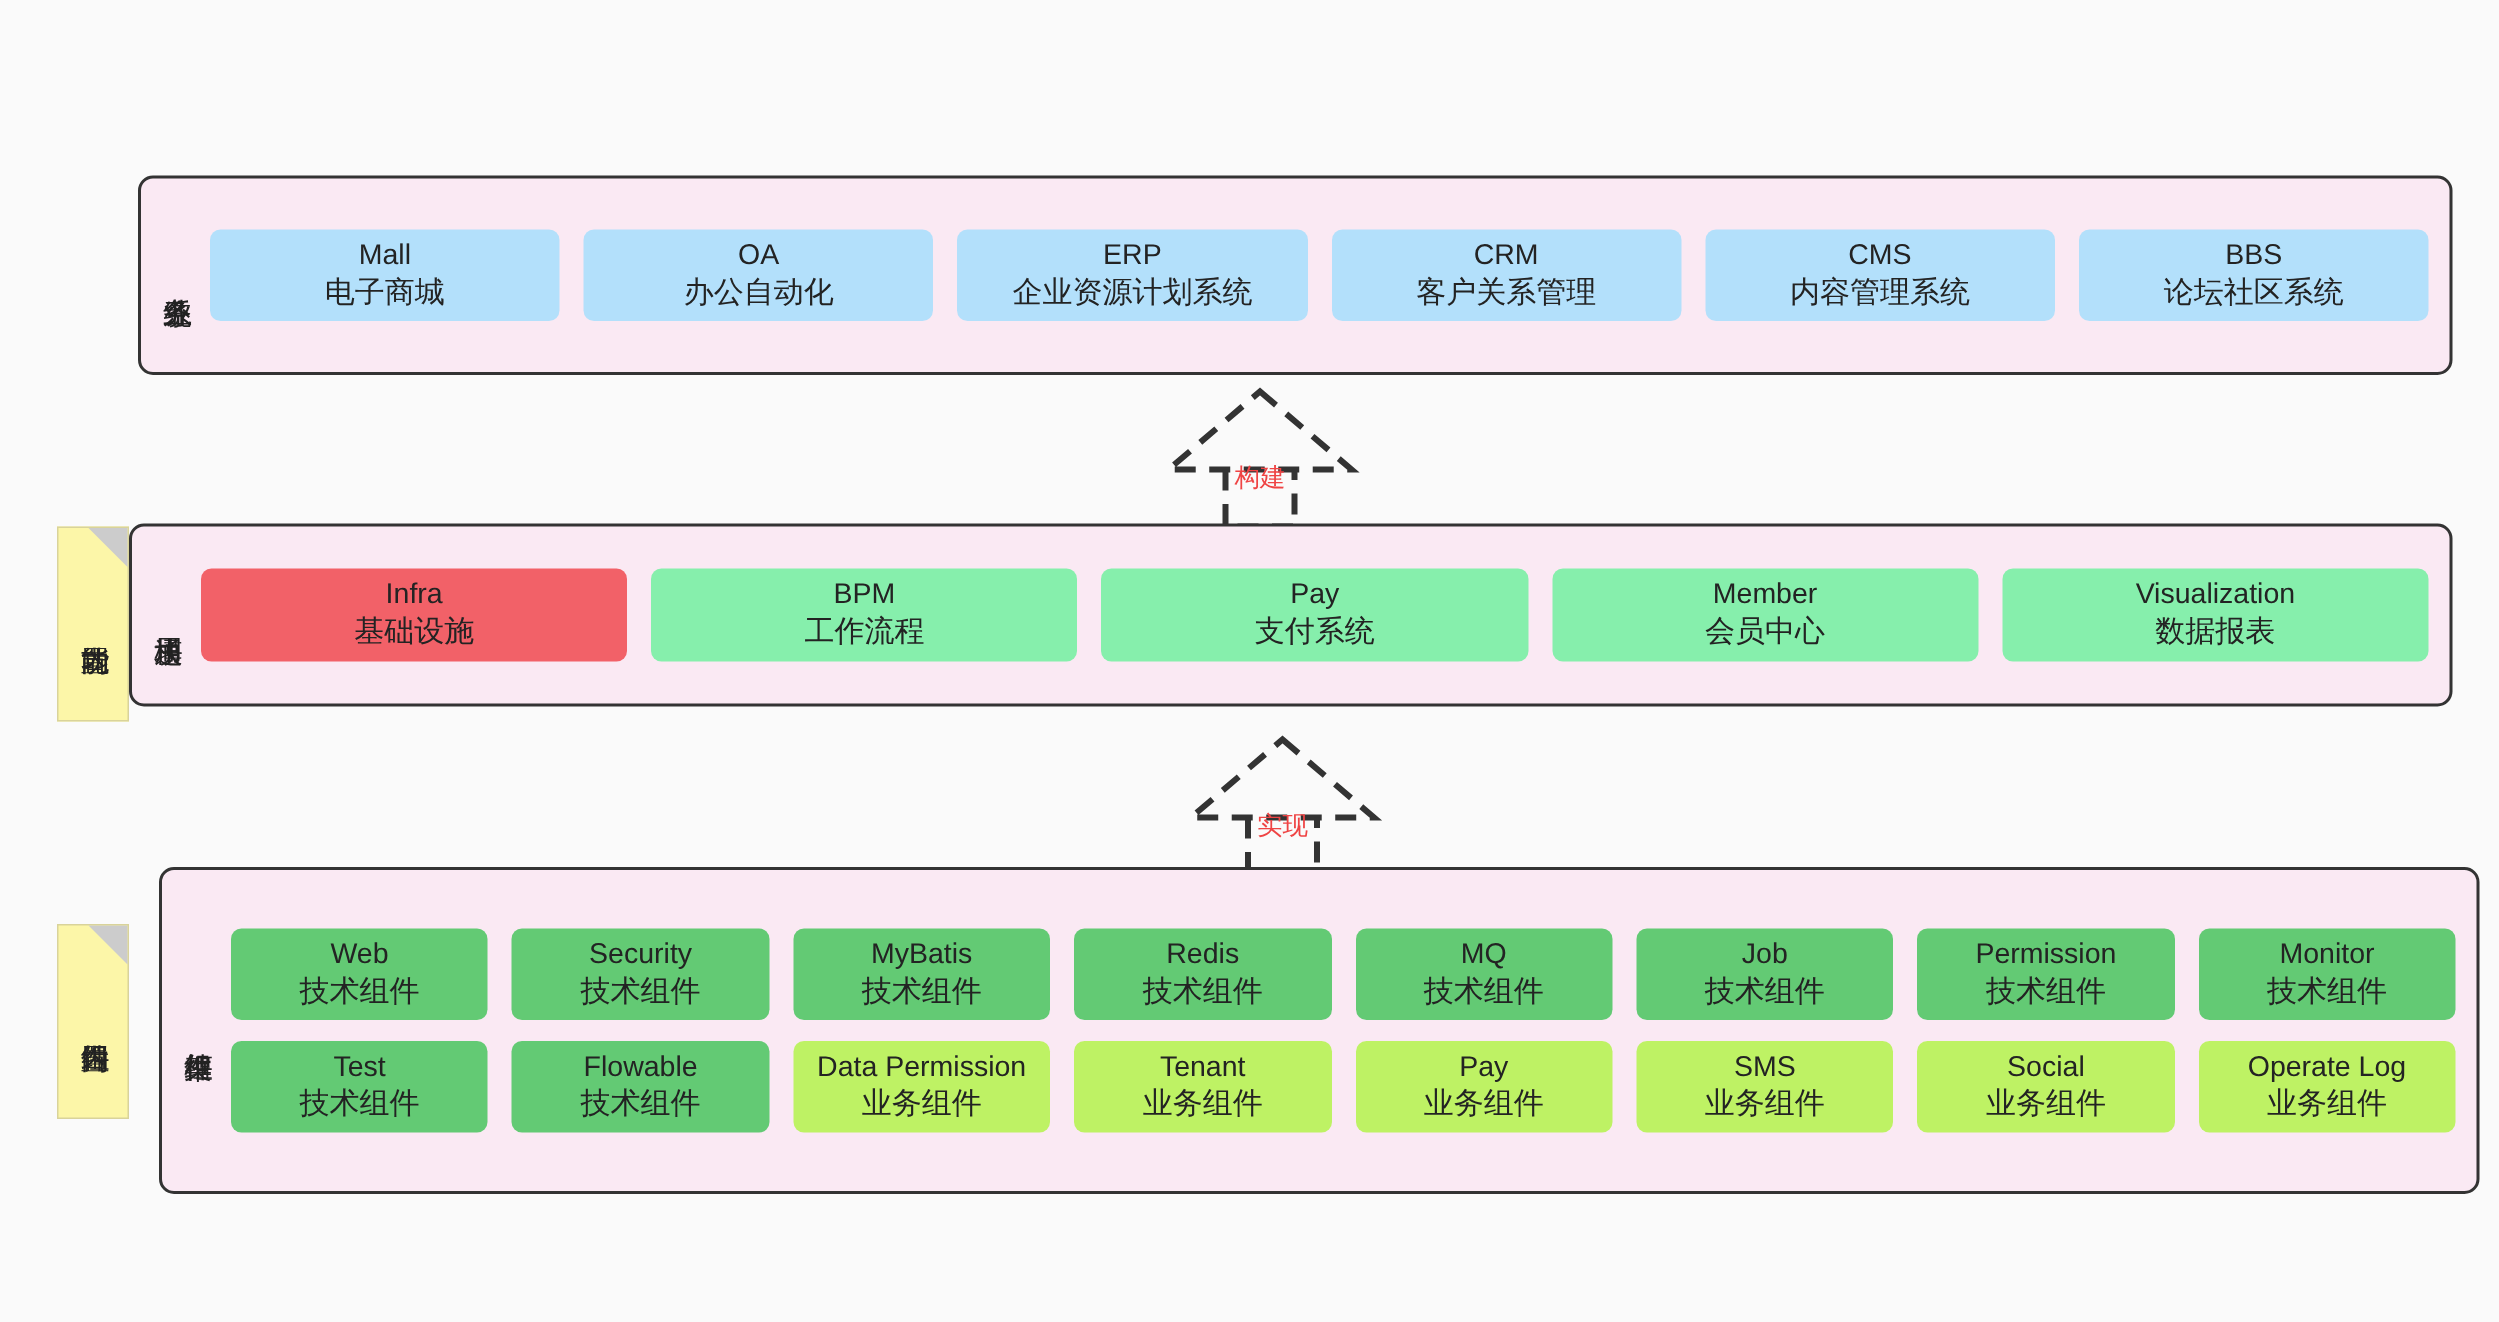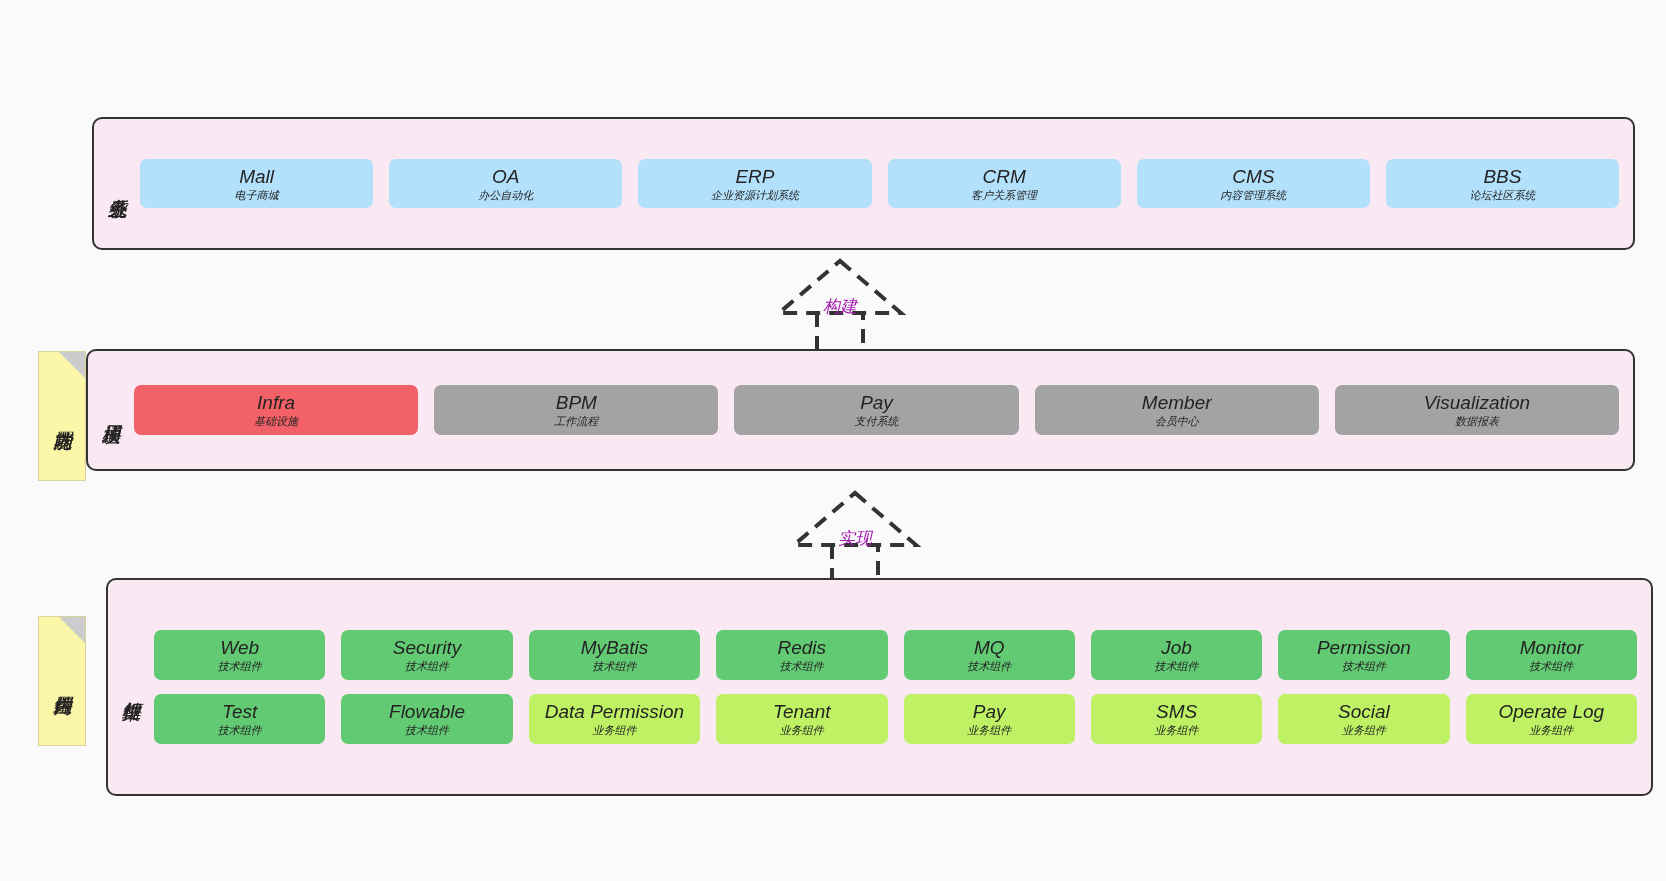--- a/index.html
+++ b/index.html
@@ -4,21 +4,21 @@
 <style>
   * { box-sizing: border-box; }
   html, body {
     margin: 0; padding: 0;
     width: 1666px; height: 881px;
     background: #fafafa;
     font-family: "Liberation Sans", "DejaVu Sans", sans-serif;
     color: #333333;
     overflow: hidden;
   }
-  #stage { position: relative; width: 1666px; height: 881px; font-style: italic; }
+  #stage { position: relative; width: 1666px; height: 881px; }
 
   
   .layer {
     position: absolute;
     background: #fae9f3;
     border: 2px solid #333333;
     border-radius: 10px;
     display: flex;
     align-items: stretch;
   }
@@ -56,26 +56,26 @@
     display: flex;
     flex-direction: column;
     align-items: center;
     justify-content: center;
     text-align: center;
     line-height: 1.26;
     padding: 6px 4px;
     color: #232323;
   }
   .cell .t1 { font-size: 19px; }
-  .cell .t2 { font-size: 11px; text-align: center; }
+  .cell .t2 { font-size: 20px; text-align: center; }
 
   
   .c-blue        { background: #b3e0fb; }
   .c-red         { background: #f26168; }
-  .c-pink        { background: #a3a3a3; }
+  .c-pink        { background: #86efac; }
   .c-green       { background: #63ca74; }
   .c-lightgreen  { background: #bef264; }
 
   
   .note {
     position: absolute;
     background: #fcf6a8;
     border: 1px solid #d9d39a;
     display: flex;
     align-items: center;
@@ -100,23 +100,23 @@
   .arrow {
     position: absolute;
     width: 170px;
     height: 100px;
   }
   .arrow svg { display: block; width: 170px; height: 100px; }
   .arrow-label {
     position: absolute;
     left: 50%;
     transform: translateX(-50%);
-    top: 40px;
+    top: 52px;
     font-size: 17px;
-    color: #a21caf;
+    color: #ef4444;
     background: transparent;
     white-space: nowrap;
     padding: 0 2px;
   }
 </style>
 </head>
 <body>
 
 <div id="stage">
 

